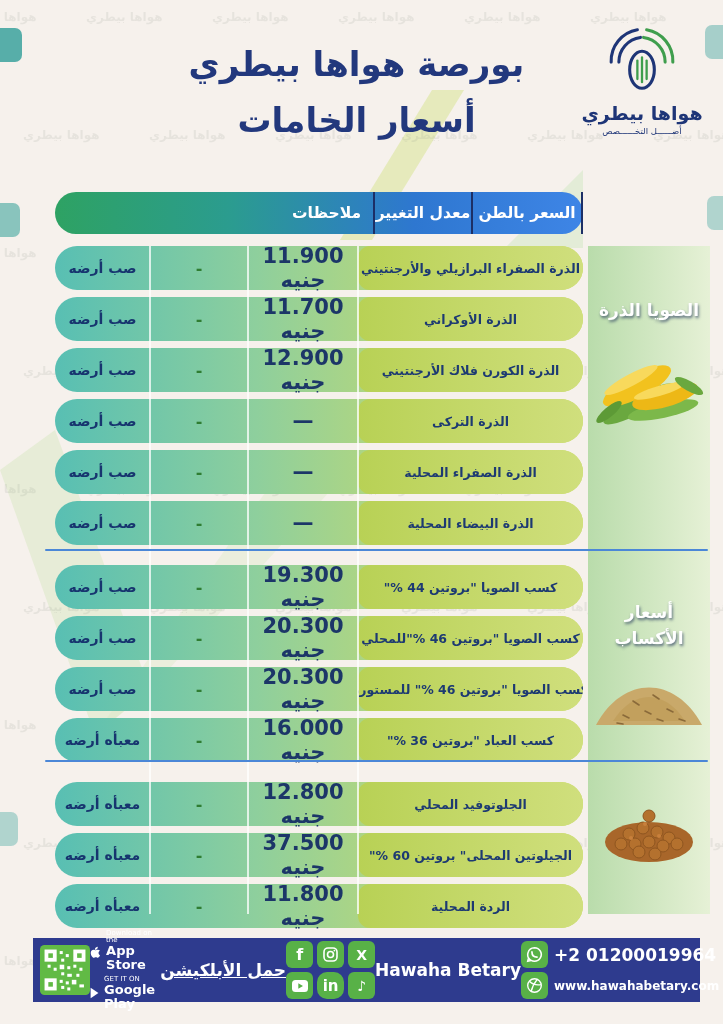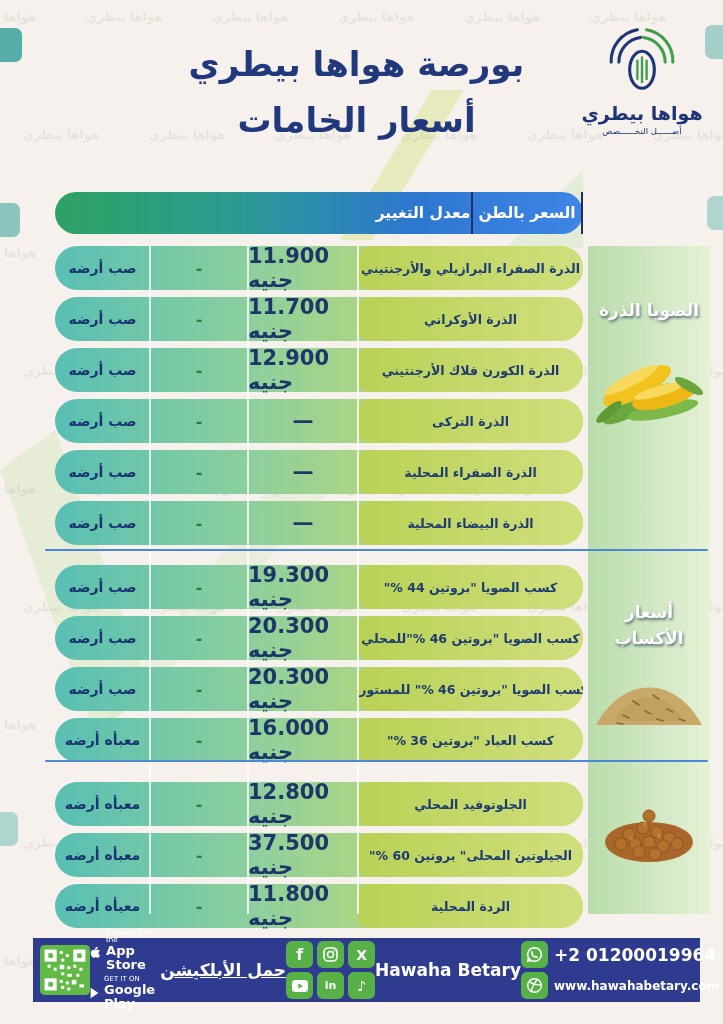--- a/index.html
+++ b/index.html
@@ -30,21 +30,21 @@
   .th-item{flex:0 0 225px;}
   .th-price{flex:0 0 110px;border-right:2px solid #1c2f66;}
   .th-change{flex:0 0 98px;border-right:2px solid #1c2f66;}
   .th-notes{flex:0 0 95px;border-right:2px solid #1c2f66;}
 
   
   .tbody{position:absolute;top:246px;left:55px;width:528px;z-index:2;}
   .row{height:44px;margin-bottom:7px;border-radius:22px;display:flex;direction:rtl;align-items:stretch;
     background:linear-gradient(to right,#58bfb3,#8ecf9d 38%,#b7d77c 66%,#cada5f);}
   .spacer{height:13px;}
-  .cell{display:flex;align-items:center;justify-content:center;box-sizing:border-box;}
+  .cell{display:flex;align-items:center;justify-content:center;box-sizing:border-box;text-align:center;}
   .c-item{flex:0 0 225px;background:linear-gradient(to right,#b8d155,#d0df7d);
     border-radius:12px 22px 22px 12px;color:#1d3a72;font-weight:bold;font-size:12.5px;
     padding:0 8px;white-space:nowrap;overflow:hidden;}
   .c-price{flex:0 0 110px;color:#1c3668;font-weight:bold;font-size:21px;}
   .c-change{flex:0 0 98px;color:#2f7d32;font-weight:bold;font-size:16px;}
   .c-notes{flex:0 0 95px;color:#17356f;font-weight:bold;font-size:14px;white-space:nowrap;}
 
   .vline{position:absolute;top:246px;height:668px;width:2px;background:rgba(255,255,255,.75);z-index:3;}
   .vl1{left:149px;} .vl2{left:247px;} .vl3{left:357px;}
   .sep{position:absolute;left:45px;width:663px;height:2px;background:#4b87d7;border-radius:1px;z-index:4;}
@@ -174,20 +174,21 @@
   </div>
 
   <div class="title">
     <div class="line1">بورصة هواها بيطري</div>
     <div class="line2">أسعار الخامات</div>
   </div>
 
   <div class="thead">
     <div class="th th-price">السعر بالطن</div>
     <div class="th th-change">معدل التغيير</div>
+    <div class="th th-notes">ملاحظات</div>
   </div>
 
   <div class="tbody" id="tbody">
   <div class="row">
     <div class="cell c-item">الذرة الصفراء  البرازيلي والأرجنتيني</div>
     <div class="cell c-price">
           <span dir="ltr">11.900 جنيه</span>
         </div>
     <div class="cell c-change">-</div>
     <div class="cell c-notes">صب أرضه</div>
@@ -434,21 +435,21 @@
             <circle cx="11.4" cy="3.6" r="0.9" fill="#fff" stroke="none"></circle>
         </svg>
       </div>
       <div class="soc" style="font-size:14px;">X</div>
       <div class="soc">
         <svg width="16" height="12" viewBox="0 0 16 12">
             <rect width="16" height="12" rx="3.5" fill="#fff"></rect>
             <path d="M6.3,3.2 L11,6 L6.3,8.8 Z" fill="#58b147"></path>
           </svg>
       </div>
-      <div class="soc" style="font-size:11px;">in</div>
+      <div class="soc" style="font-size:15px;border-radius:10px;">in</div>
       <div class="soc" style="font-size:14px;">♪</div>
     </div>
 
     <div class="f-brand">Hawaha Betary</div>
 
     <div class="f-contact">
       <div class="f-cline">
         <span class="f-ico">
           <svg width="17" height="17" viewBox="0 0 20 20" fill="none" stroke="#fff" stroke-width="1.8">
             <path d="M10,2 a8,8 0 1 1 -7,12 L2,18 L6.2,17 A8,8 0 0 1 10,2 Z"></path>

